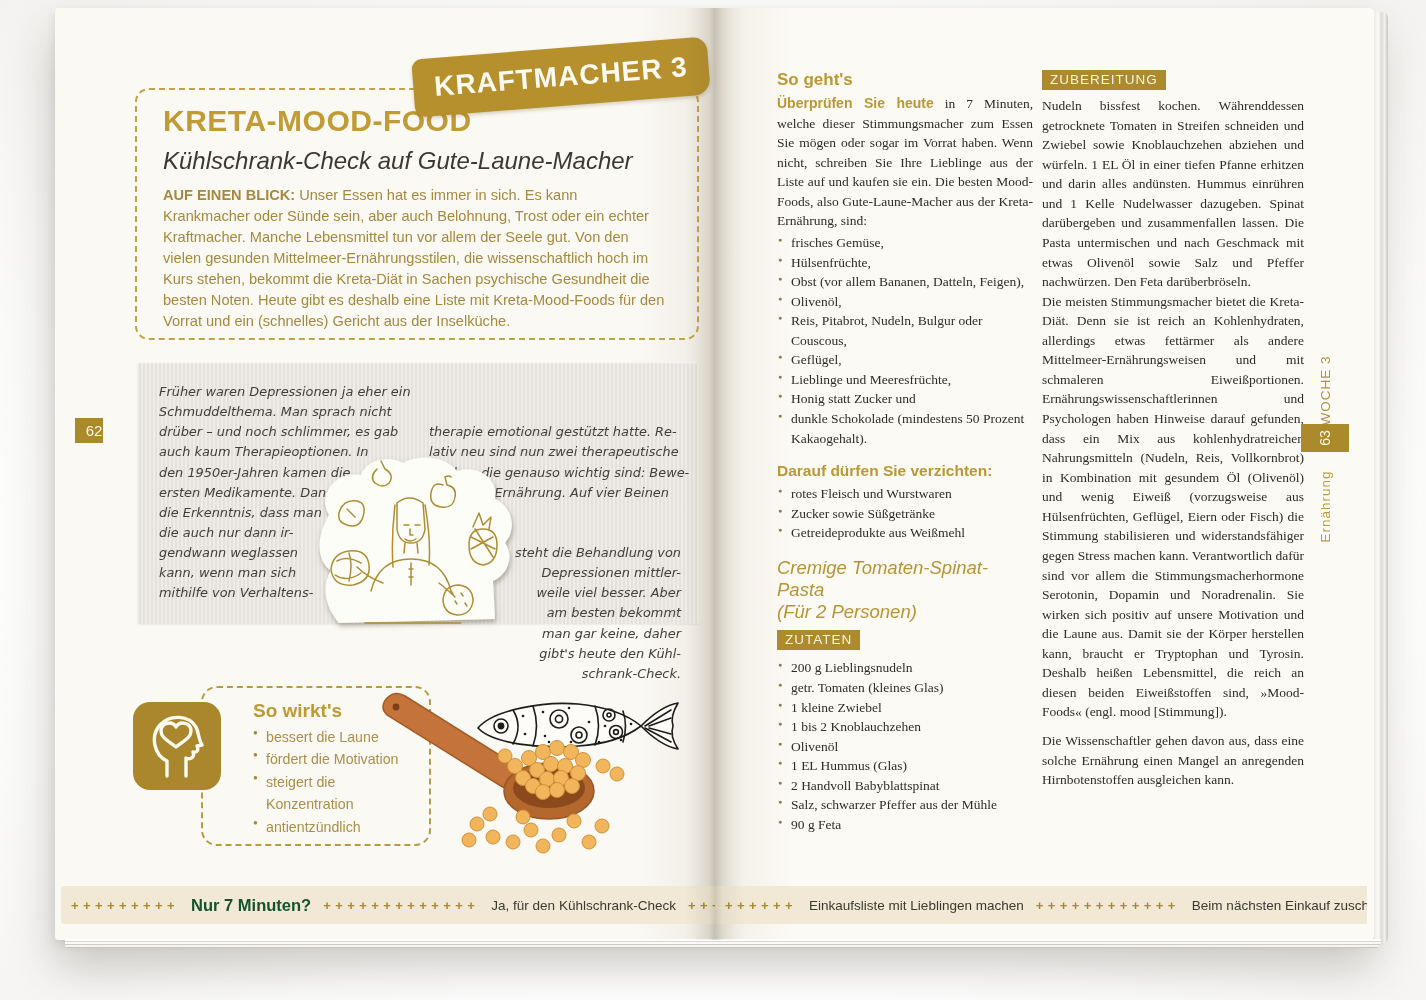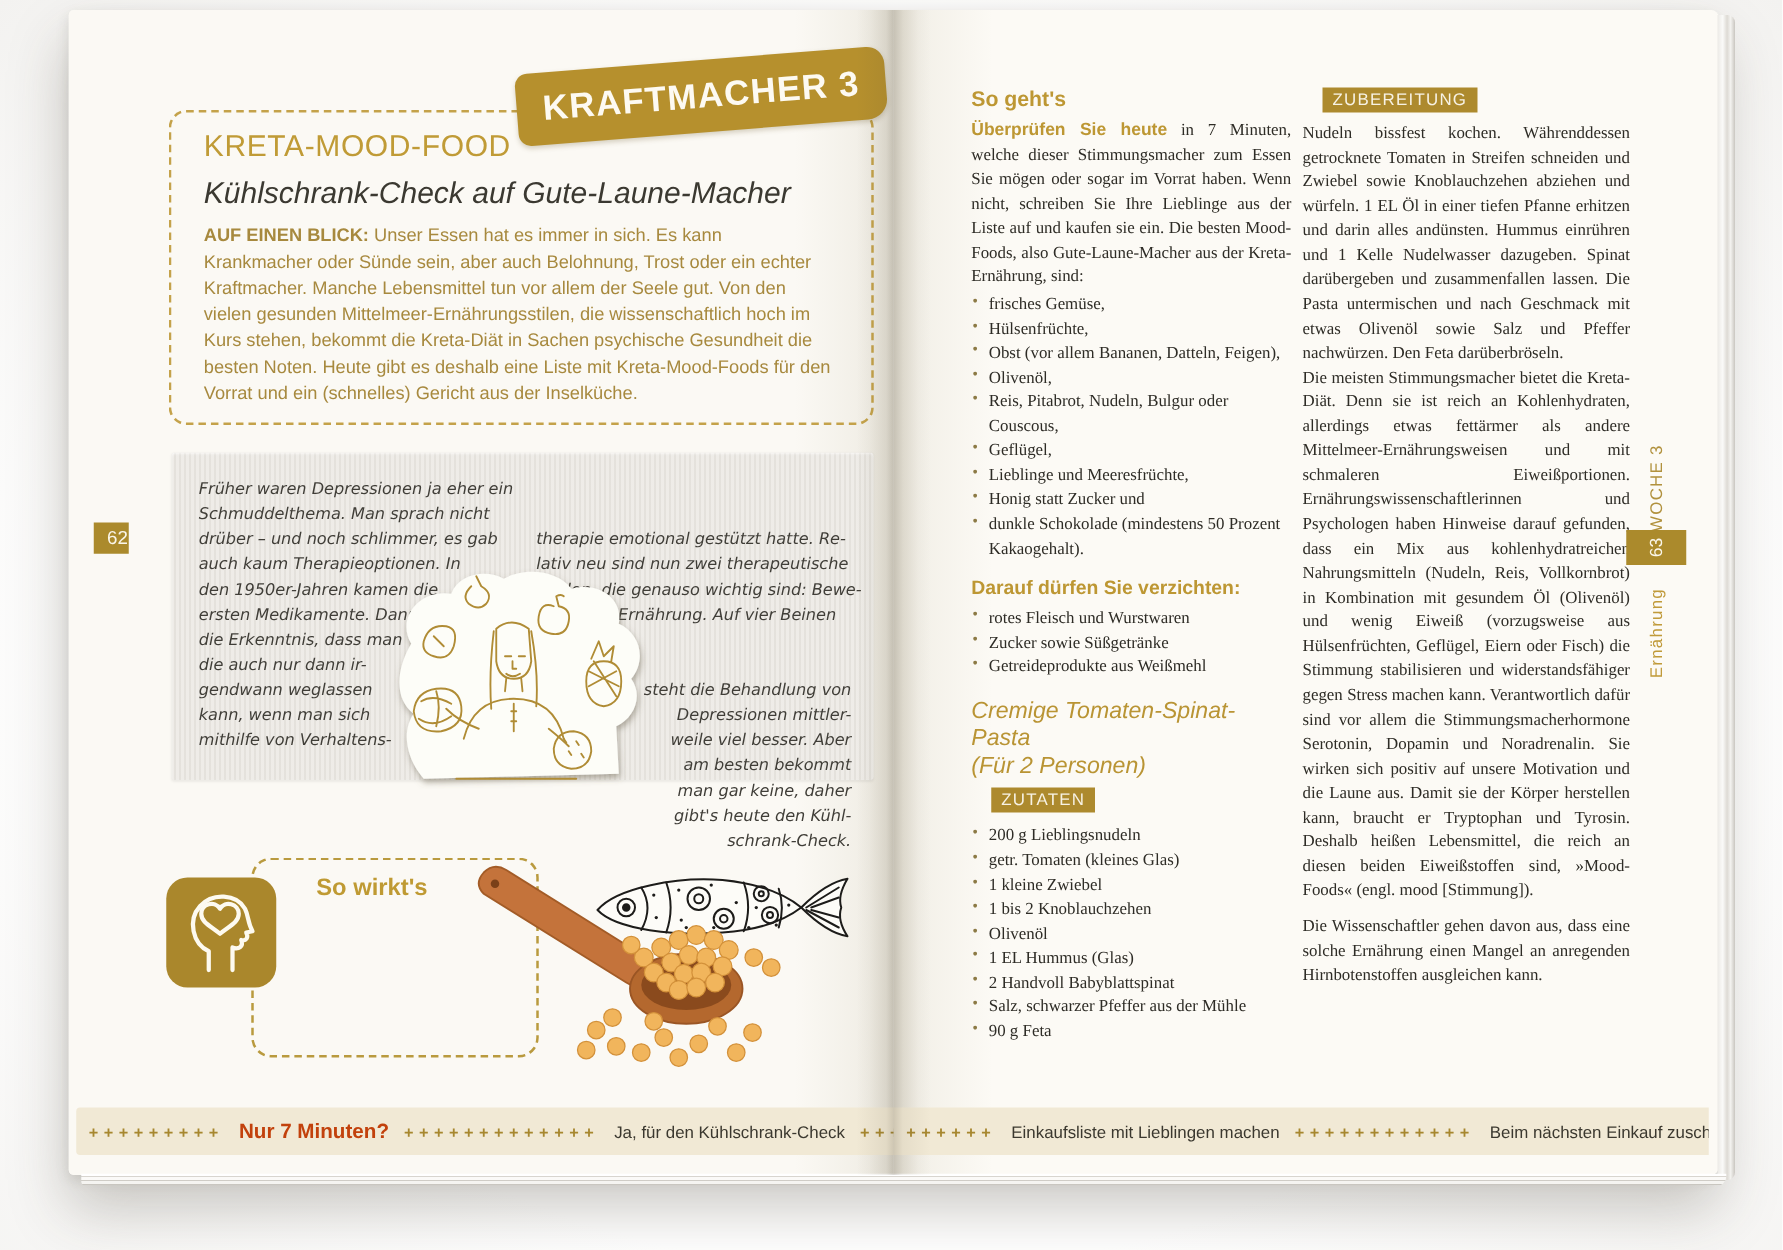--- a/index.html
+++ b/index.html
@@ -43,21 +43,21 @@
     transform:rotate(-4.5deg);
     display:flex; align-items:center; justify-content:center;
     color:#fdfaf2; font-size:28px; font-weight:bold; letter-spacing:1px;
     box-shadow:0 2px 4px rgba(100,80,30,.25);
   }
   .intro-box {
     position:absolute; left:80px; top:80px; width:564px; height:252px;
     border:2px dashed #c4a24a; border-radius:14px;
     padding:14px 30px 10px 26px;
   }
-  .kicker-title { color:#c09b36; font-size:24px; font-weight:normal; letter-spacing:.5px; }
+  .kicker-title { color:#c09b36; font-size:30px; font-weight:bold; letter-spacing:.5px; }
   .kicker-sub { margin-top:9px; color:#3b3931; font-size:24px; font-style:italic; }
   .intro-text { margin-top:10px; color:#a7893e; font-size:14.6px; line-height:1.44; text-align:left; }
   .intro-text b { color:#a7893e; }
 
   .page-tab { position:absolute; background:#ab8a2c; color:#faf6ea; font-size:15px;
     display:flex; align-items:center; justify-content:center; }
   .tab-62 { left:20px; top:410px; width:28px; height:25px; padding-left:10px; }
 
   .story-box {
     position:absolute; left:82px; top:354px; width:562px; height:262px;
@@ -88,36 +88,36 @@
   
   .footer-strip {
     position:absolute; top:878px; height:38px; background:#f1e9d5;
     display:flex; align-items:center; gap:12px; padding:0 10px;
     white-space:nowrap; overflow:hidden; z-index:4;
   }
   .fs-left  { left:6px;  width:654px; border-radius:3px 0 0 3px; }
   .fs-right { left:0px;  width:652px; }
   .plus { color:#a7872f; font-weight:bold; font-size:13px; letter-spacing:.34em; }
   .fs-label { color:#3b382f; font-size:13.5px; }
-  .fs-label-strong { color:#c2410c; font-size:16.5px; font-weight:bold; }
+  .fs-label-strong { color:#14532d; font-size:16.5px; font-weight:bold; }
 
   
   .rp-col { position:absolute; top:62px; font-family:"Liberation Serif", serif; color:#2e2c26; }
   .rp-c1 { left:62px;  width:256px; }
   .rp-c2 { left:327px; width:262px; }
   .gold-h { font-family:"Liberation Sans", sans-serif; color:#bd9733; font-size:17px; font-weight:bold; margin-bottom:3px; }
   .gold-h-sm { font-family:"Liberation Sans", sans-serif; color:#bd9733; font-size:15.5px; font-weight:bold; margin:14px 0 4px; }
   .serif-p { font-size:13.5px; line-height:1.45; text-align:justify; }
   .lead-gold { font-family:"Liberation Sans", sans-serif; color:#bd9733; font-weight:bold; font-size:14px; }
   .dot-list { list-style:none; margin-top:2px; }
   .dot-list li { font-size:13.5px; line-height:1.45; padding-left:14px; position:relative; }
   .dot-list li::before { content:"●"; position:absolute; left:1px; top:2px; font-size:7px; color:#8c7a45; }
   .recipe-title { font-family:"Liberation Sans", sans-serif; font-style:italic; color:#b99434; font-size:18.5px; line-height:1.2; margin-top:14px; }
   .badge { display:inline-block; background:#ad8a2e; color:#f7f2e4; font-family:"Liberation Sans", sans-serif;
-    font-size:13.5px; letter-spacing:1px; padding:2px 8px 3px; margin:7px 16px 6px; }
+    font-size:13.5px; letter-spacing:1px; padding:2px 8px 3px; margin:7px 0 6px; }
   .para-gap { margin-top:9px; }
 
   .side-label { position:absolute; width:0; height:0; display:flex; align-items:center; justify-content:center; z-index:4; }
   .side-label span { display:block; transform:rotate(-90deg); white-space:nowrap;
     font-family:"Liberation Sans", sans-serif; letter-spacing:1px; }
   .side-woche span { color:#b1913d; font-size:13.5px; }
   .side-ernaehrung span { color:#c09a3a; font-size:13.5px; }
   .tab-63 { left:586px; top:416px; width:48px; height:28px; z-index:4; }
   .tab-63 span { display:block; transform:rotate(-90deg); font-size:14px; }
 
@@ -200,20 +200,26 @@
             <path d="M66,140 q8,-32 40,-32 q32,0 40,32"></path>
             <path d="M106,112 l0,22 M104,118 l4,0 M104,126 l4,0"></path>
             <path d="M78,132 q-16,-6 -26,-16 M134,132 q10,8 16,14"></path>
             <path d="M60,172 l96,0"></path>
           </g>
         </g>
       </svg>
 
       <div class="effects-box">
         <div class="effects-title">So wirkt's</div>
+        <ul class="effects-list">
+            <li>bessert die Laune</li>
+            <li>fördert die Motivation</li>
+            <li>steigert die Konzentration</li>
+            <li>antientzündlich</li>
+          </ul>
       </div>
 
       <svg class="brain-icon" viewBox="0 0 92 92">
         <rect x="2" y="2" width="88" height="88" rx="17" fill="#aa872c"></rect>
         <g stroke="#fdfaf0" stroke-width="3.4" fill="none" stroke-linecap="round" stroke-linejoin="round">
           <path d="M36,76 L36,61 C23,55 19,36 29,25 C39,14 58,15 65,27 C68,33 67,38 71,45 L66,46 C68,50 66,53 62,52 C64,57 60,60 55,58 L55,76"></path>
           <path d="M45,27 c-4,-7 -15,-4 -15,4 c0,7 8,10 15,16 c7,-6 15,-9 15,-16 c0,-8 -11,-11 -15,-4 z"></path>
         </g>
       </svg>
 

